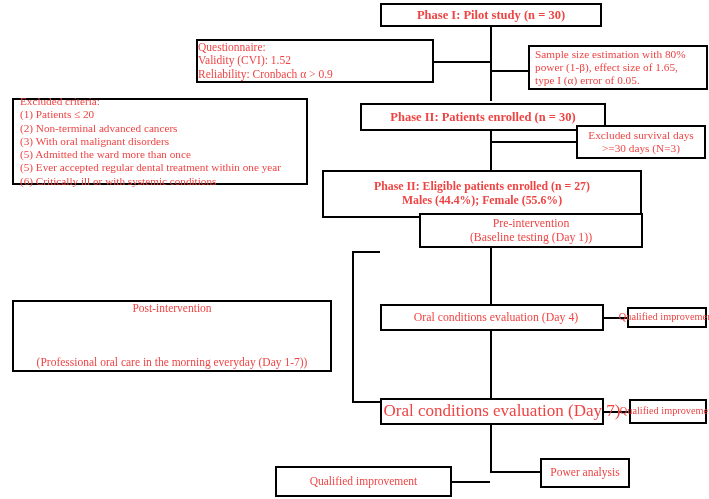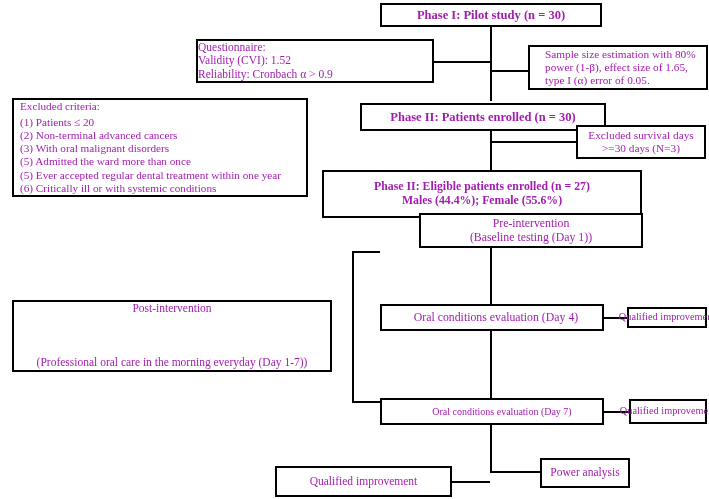--- a/index.html
+++ b/index.html
@@ -6,21 +6,21 @@
     margin: 0;
     padding: 0;
     background: #ffffff;
   }
   #canvas {
     position: relative;
     width: 709px;
     height: 499px;
     background: #ffffff;
     font-family: "Liberation Serif", "DejaVu Serif", serif;
-    color: #a21caf;
+    color: #ef4444;
     overflow: hidden;
   }
   .box {
     position: absolute;
     box-sizing: border-box;
     border: 2px solid #000;
     background: #fff;
     display: flex;
     flex-direction: column;
     justify-content: center;
@@ -80,36 +80,36 @@
   <div class="box center" style="left:380px; top:3px; width:222px; height:24px; font-size:12.5px;">
     <span class="line-txt bold">Phase I: Pilot study (n = 30)</span>
   </div>
 
   <div class="box left" style="left:196px; top:39px; width:238px; height:44px; font-size:11.5px;">
     <span class="line-txt">Questionnaire:</span>
     <span class="line-txt"> Validity (CVI): 1.52</span>
     <span class="line-txt"> Reliability: Cronbach α &gt; 0.9</span>
   </div>
 
-  <div class="box left" style="left:528px; top:45px; width:180px; height:45px; padding-left:15px; font-size:11.3px;">
+  <div class="box left" style="left:528px; top:45px; width:180px; height:45px; padding-left:5px; font-size:11.3px;">
     <span class="line-txt">Sample size estimation with 80%</span>
     <span class="line-txt">power (1-β), effect size of 1.65,</span>
     <span class="line-txt">type I (α) error of 0.05.</span>
   </div>
 
   <div class="box center" style="left:360px; top:103px; width:246px; height:28px; font-size:12.5px;">
     <span class="line-txt bold">Phase II: Patients enrolled  (n = 30)</span>
   </div>
 
   <div class="box center" style="left:576px; top:125px; width:130px; height:34px; font-size:11.3px;">
     <span class="line-txt">Excluded survival days</span>
     <span class="line-txt">&gt;=30 days (N=3)</span>
   </div>
 
-  <div class="box left" style="left:12px; top:98px; width:296px; height:99px; padding-left:6px; font-size:11.2px;">
+  <div class="box left" style="left:12px; top:98px; width:296px; height:87px; padding-left:6px; font-size:11.2px;">
     <span class="line-txt">Excluded criteria:</span>
     <span class="line-txt" style="height:7px;"></span>
     <span class="line-txt">(1) Patients ≤ 20</span>
     <span class="line-txt">(2) Non-terminal advanced cancers</span>
     <span class="line-txt">(3) With oral malignant disorders</span>
     <span class="line-txt">(5) Admitted the ward more than once</span>
     <span class="line-txt">(5) Ever accepted regular dental treatment within one year</span>
     <span class="line-txt">(6) Critically ill or with systemic conditions</span>
   </div>
 
@@ -129,21 +129,21 @@
   </div>
 
   <div class="box center" style="left:380px; top:304px; width:224px; height:27px; font-size:11.8px;padding-left:8px;">
     <span class="line-txt">Oral conditions evaluation  (Day 4)</span>
   </div>
 
   <div class="box center" style="left:627px; top:307px; width:80px; height:21px; font-size:10.3px;">
     <span class="line-txt">Qualified improvement</span>
   </div>
 
-  <div class="box center" style="left:380px; top:398px; width:224px; height:27px; font-size:10px;padding-left:20px;">
+  <div class="box center" style="left:380px; top:398px; width:224px; height:27px; font-size:17px;padding-left:20px;">
     <span class="line-txt">Oral conditions evaluation (Day 7)</span>
   </div>
 
   <div class="box center" style="left:629px; top:399px; width:78px; height:25px; font-size:10.3px;">
     <span class="line-txt">Qualified improvement</span>
   </div>
 
   <div class="box center" style="left:540px; top:458px; width:90px; height:30px; font-size:11.5px;">
     <span class="line-txt">Power analysis</span>
   </div>

